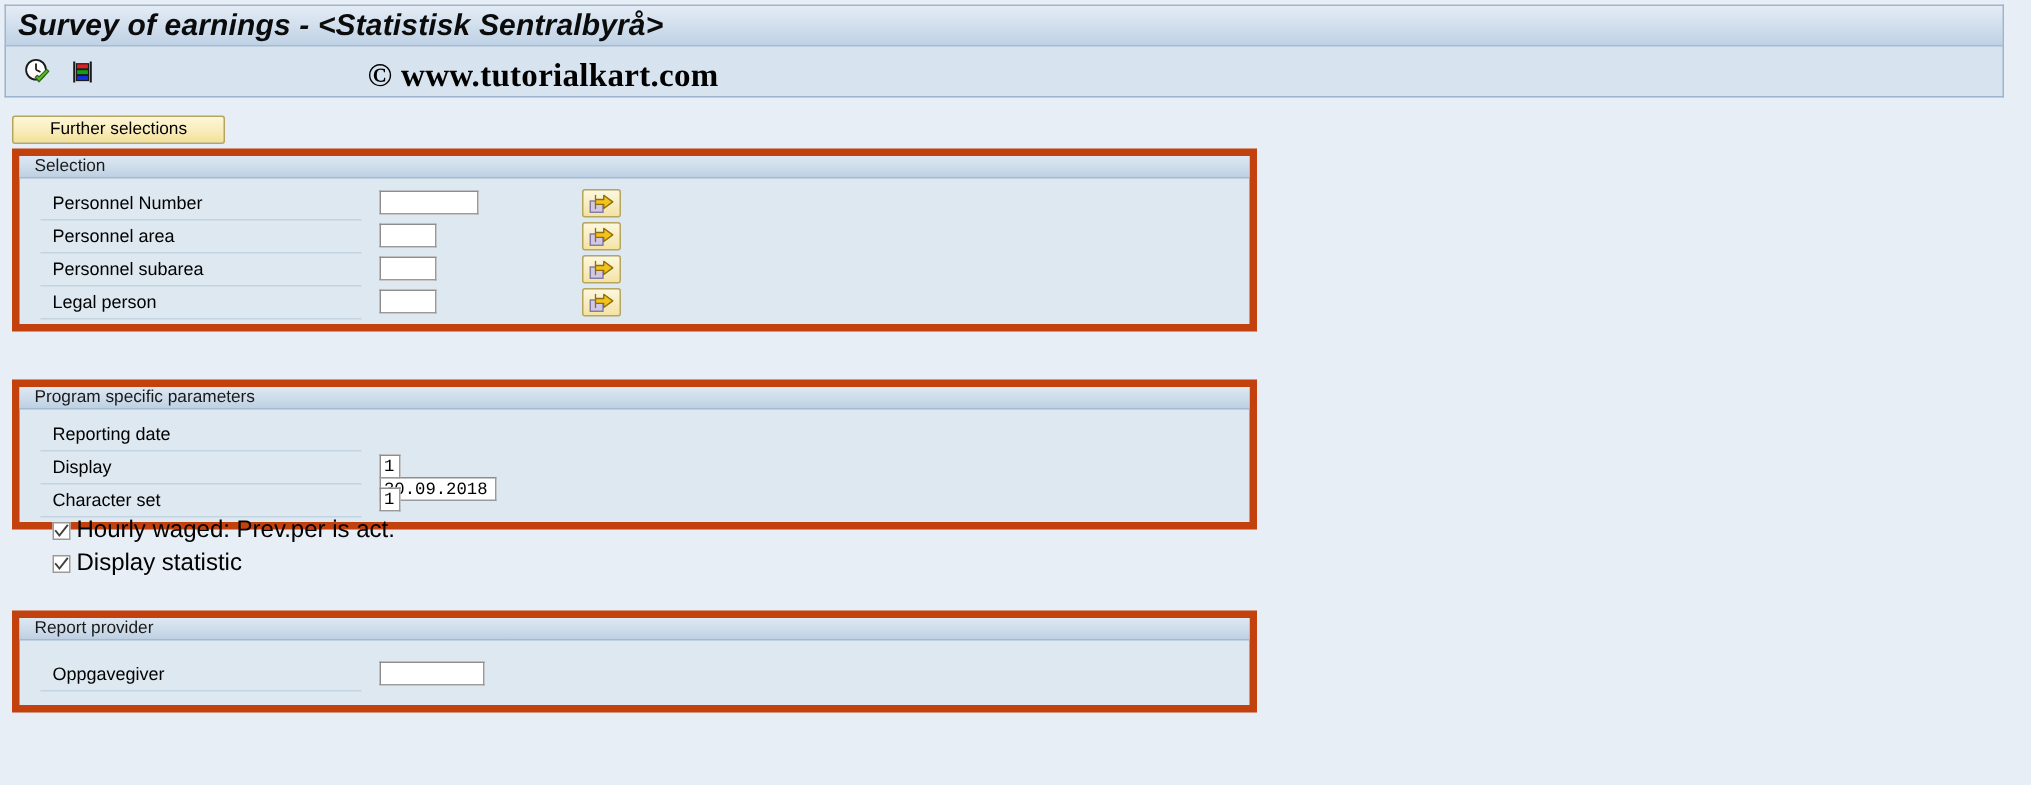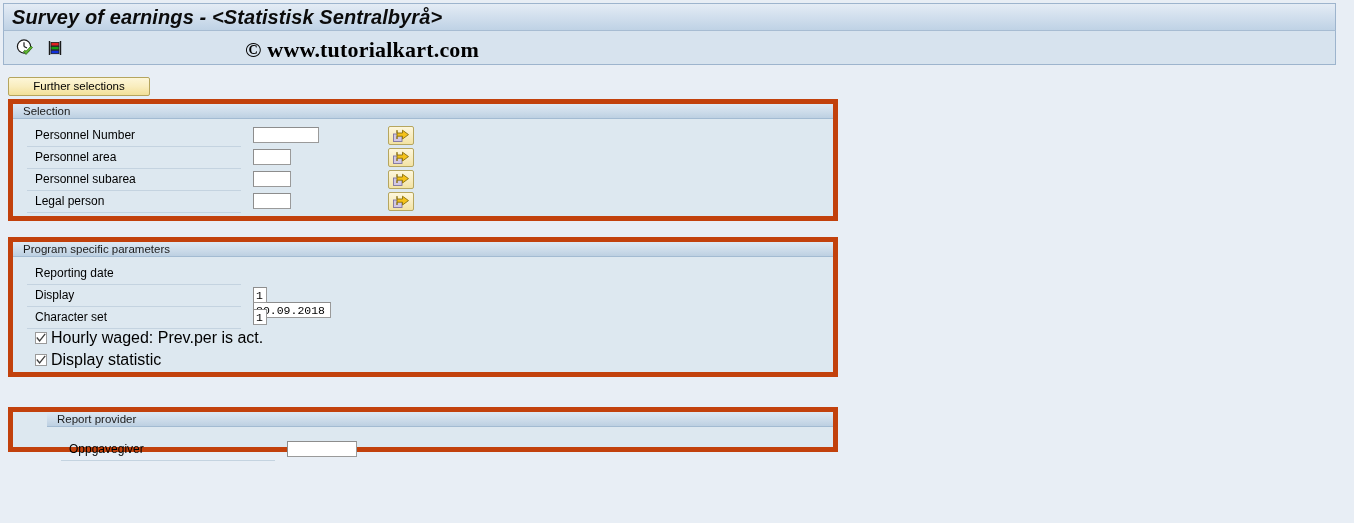--- a/index.html
+++ b/index.html
@@ -294,21 +294,21 @@
         <svg width="18" height="14" viewBox="0 0 18 14">
           <rect x="1.5" y="5" width="8.5" height="7.5" fill="#d2c8e4" stroke="#7d74a0" stroke-width="0.9"></rect>
           <path d="M5 1.2 L5 4 L10.5 4 L10.5 1.2 L16.5 5.6 L10.5 10 L10.5 7.2 L5 7.2 L5 10 Z" fill="#f5c21a" stroke="#8a6f0d" stroke-width="0.9" stroke-linejoin="round"></path>
         </svg>
       </button>
     </div>
 
   </div>
 </div>
 
-<div class="panel" id="panel-params" style="top:237px; height:140px;">
+<div class="panel" id="panel-params" style="top:253px; height:100px;">
   <div class="panel-header">Program specific parameters</div>
   <div class="panel-body" style="height:123px;">
 
     <div class="row" style="top:6px; width:828px;">
       <span class="row-label">Reporting date</span>
       <div class="row-rule" style="width:214px;"></div>
       <input class="fld" type="text" style="left: 240px; top: 2px; width: 78px; margin-top: 37px;" value="30.09.2018">
     </div>
 
     <div class="row" style="top:28px; width:828px;">
@@ -337,21 +337,21 @@
         <svg width="10" height="10" viewBox="0 0 10 10">
           <path d="M1.2 5 L3.6 8 L8.8 1.4" fill="none" stroke="#404040" stroke-width="1.3" stroke-linecap="square"></path>
         </svg>
       </span>
       <span class="cblabel">Display statistic</span>
     </div>
 
   </div>
 </div>
 
-<div class="panel" id="panel-provider" style="top:407px; height:45px;padding-left:34px;">
+<div class="panel" id="panel-provider" style="top:407px; height:68px;">
   <div class="panel-header">Report provider</div>
   <div class="panel-body" style="height:38px;">
 
     <div class="row" style="top:12px; width:828px;">
       <span class="row-label">Oppgavegiver</span>
       <div class="row-rule" style="width:214px;"></div>
       <input class="fld" type="text" style="left: 240px; top: 2px; width: 70px;" value="">
     </div>
 
   </div>

